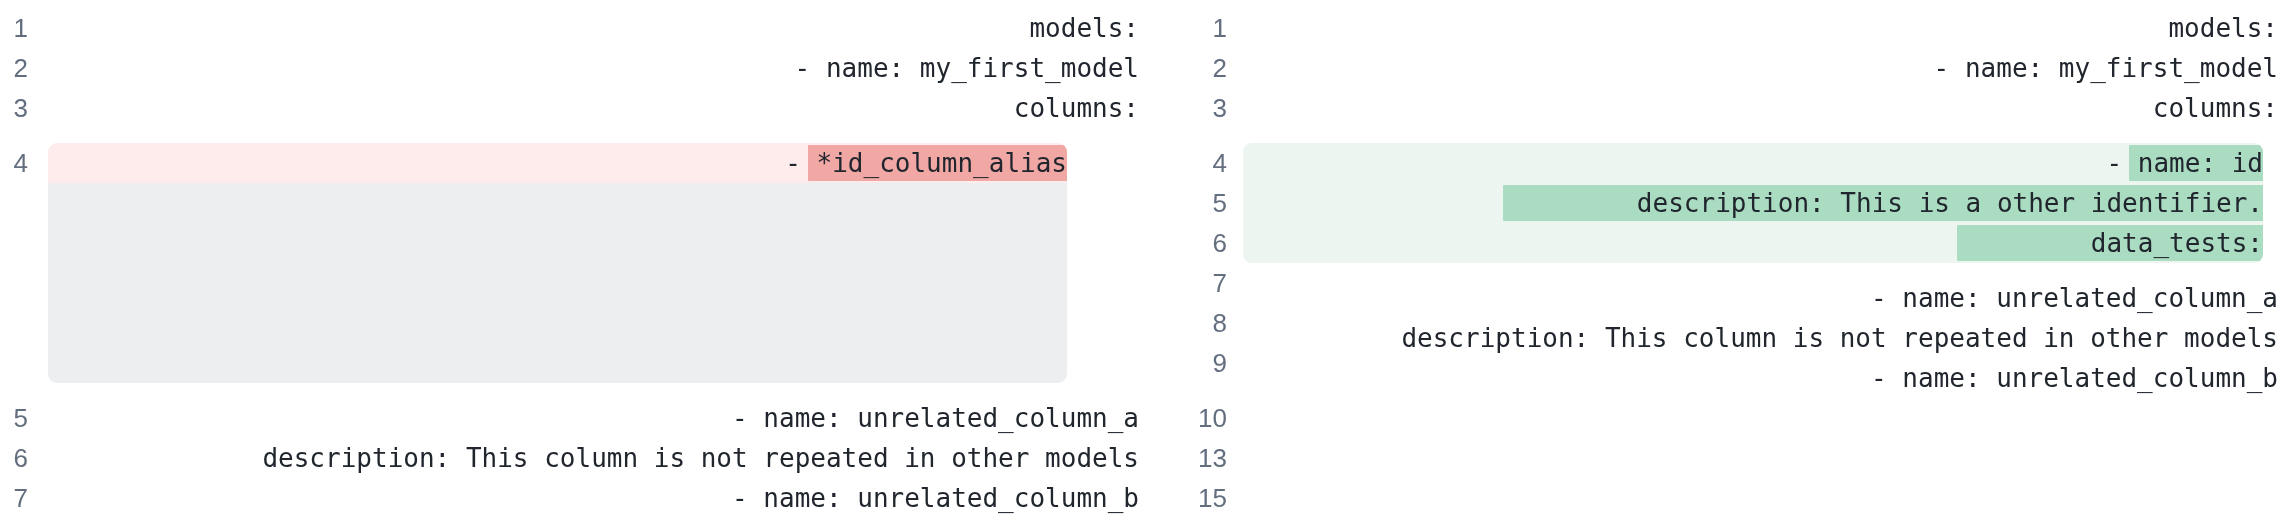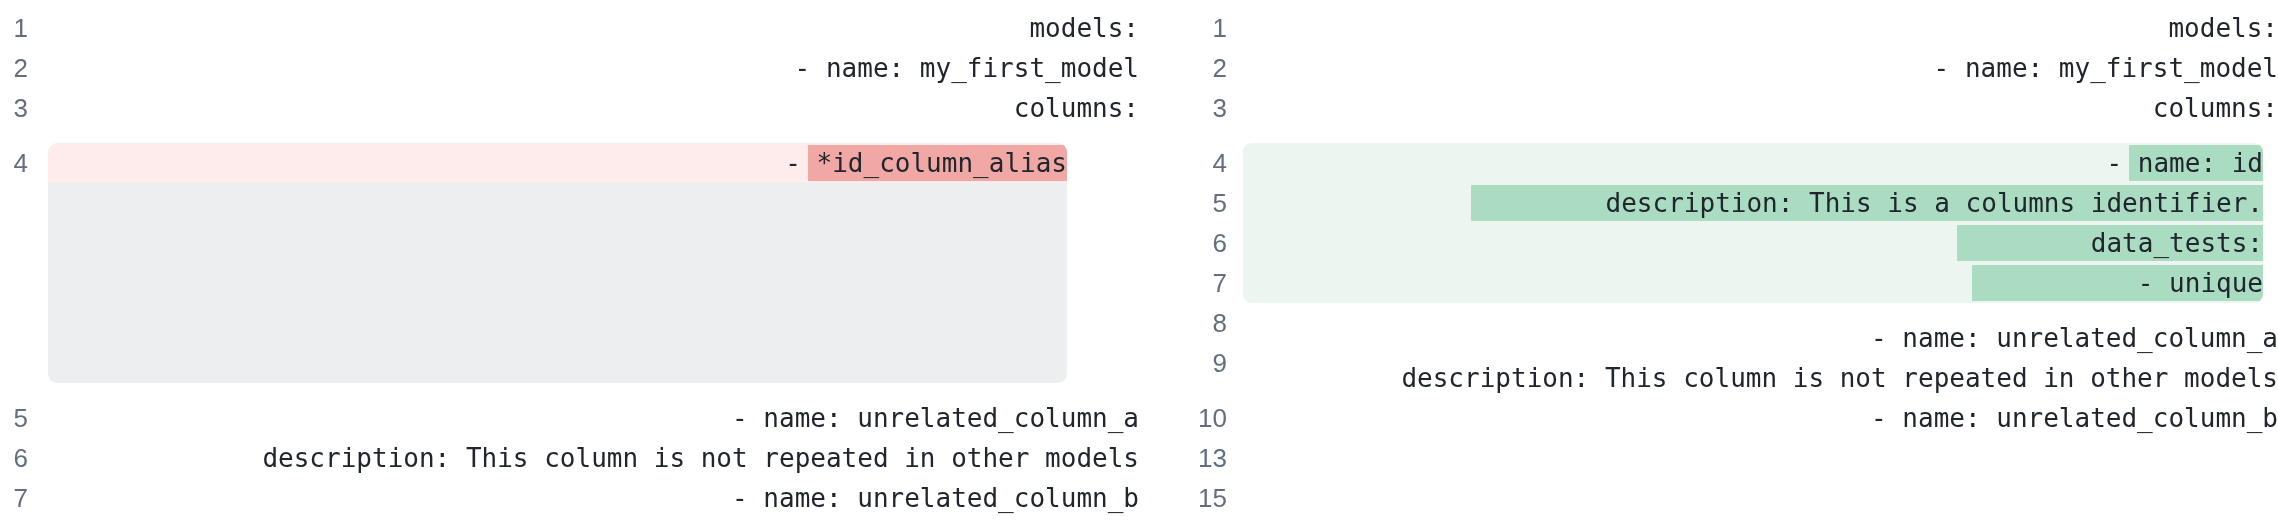--- a/index.html
+++ b/index.html
@@ -120,23 +120,22 @@
       <div class="gnum">10</div>
       <div class="gnum">13</div>
       <div class="gnum">15</div>
     </div>
     <div class="codecol">
       <div class="cline">models:</div>
       <div class="cline">  - name: my_first_model</div>
       <div class="cline">    columns:</div>
       <div class="hunk hunk-right">
         <div class="cline row-added"><span>      - </span><span class="tok tok-added">name: id</span></div>
-        <div class="cline row-added"><span></span><span class="tok tok-added">        description: This is a columns identifier.</span></div>
+        <div class="cline row-added"><span></span><span class="tok tok-added">        description: This is a other identifier.</span></div>
         <div class="cline row-added"><span></span><span class="tok tok-added">        data_tests:</span></div>
-        <div class="cline row-added"><span></span><span class="tok tok-added">          - unique</span></div>
       </div>
       <div class="cline">      - name: unrelated_column_a</div>
       <div class="cline">        description: This column is not repeated in other models</div>
       <div class="cline">      - name: unrelated_column_b</div>
     </div>
   </section>
 
 </div>
 
 </body></html>

